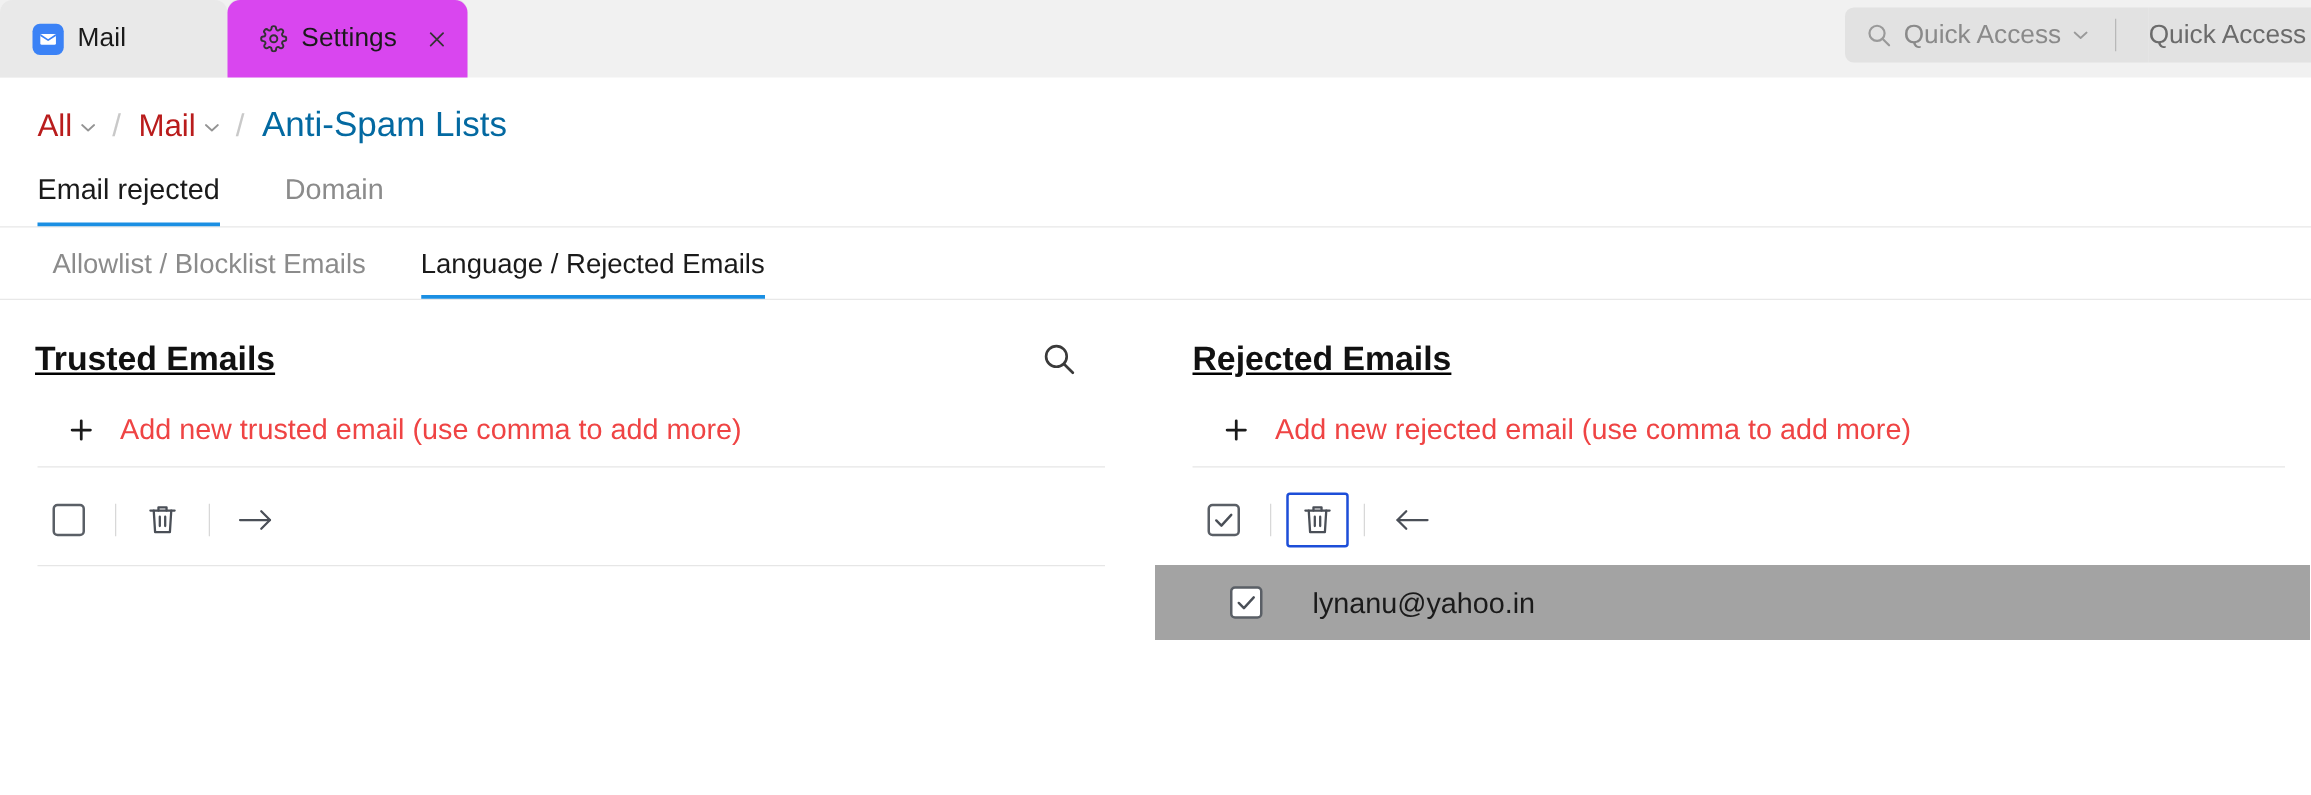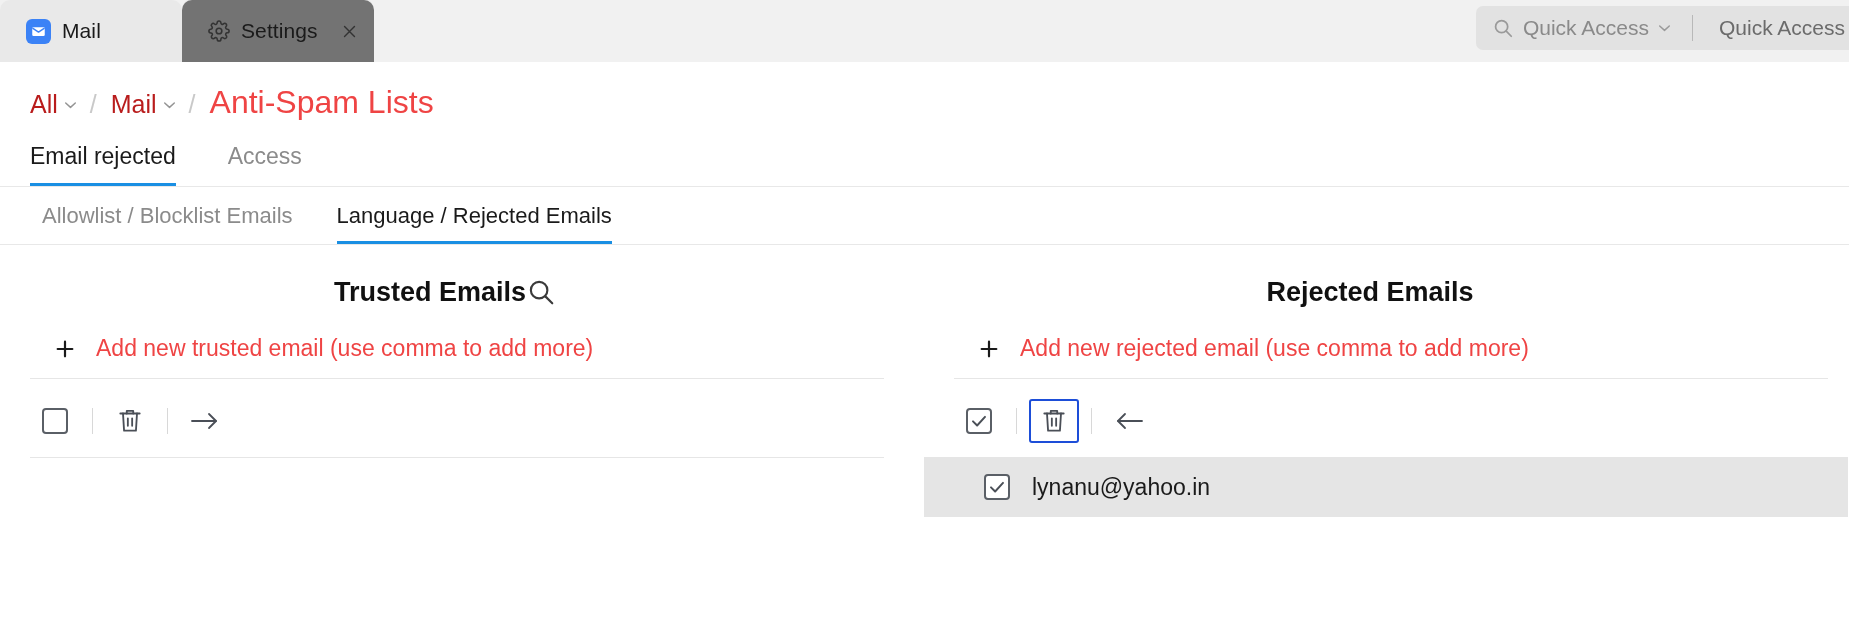--- a/index.html
+++ b/index.html
@@ -32,21 +32,21 @@
     cursor: pointer;
     white-space: nowrap;
   }
   .tab.inactive {
     background: #e9e9e9;
     border-top-left-radius: 10px;
     border-top-right-radius: 10px;
     width: 182px;
   }
   .tab.active {
-    background: #737373;
+    background: #d946ef;
     border-top-left-radius: 10px;
     border-top-right-radius: 10px;
     width: 192px;
     box-shadow: 0 -1px 0 rgba(0,0,0,.04);
   }
   .mail-icon {
     width: 25px; height: 25px;
     border-radius: 6px;
     background: #3b82f6;
     display: flex; align-items: center; justify-content: center;
@@ -102,21 +102,21 @@
     display: flex; align-items: baseline;
     padding: 22px 0 0 30px;
     gap: 0;
   }
   .crumb {
     display: flex; align-items: center; gap: 6px;
     font-size: 25px; color: #b91c1c; cursor: pointer;
   }
   .crumb .caret { width: 12px; height: 8px; }
   .crumb-sep { font-size: 25px; color: #c9c9c9; margin: 0 14px; }
-  .crumb-current { font-size: 32px; color: #ef4444; }
+  .crumb-current { font-size: 28px; color: #0369a1; }
 
   
   .ptabs {
     display: flex;
     padding: 22px 0 0 30px;
     border-bottom: 1px solid #e8e8e8;
   }
   .ptab {
     font-size: 23px;
     color: #8b8b8b;
@@ -144,23 +144,24 @@
     white-space: nowrap;
   }
   .stab.active { color: #1a1a1a; border-bottom-color: #1a8fe3; }
 
   
   .panels { display: flex; }
   .panel { width: 924px; position: relative; }
   .panel.right { background: transparent; }
 
   .panel-head {
-    display: flex; align-items: center; justify-content: center;
+    display: flex; align-items: center; justify-content: space-between;
     padding: 26px 62px 0 28px;
     height: 68px;
+    text-decoration: underline;
   }
   .panel.right .panel-head { padding-left: 30px; }
   .panel-title { font-size: 27px; font-weight: bold; color: #111111; }
   .panel-search { width: 30px; height: 30px; cursor: pointer; }
   .panel-search svg { width: 30px; height: 30px; display: block; }
 
   .add-row {
     display: flex; align-items: center; gap: 20px;
     margin: 10px 40px 0 30px;
     padding: 12px 0 16px 24px;
@@ -201,24 +202,24 @@
   .list-area {
     margin: 12px 40px 0 30px;
     border-top: 1px solid #e6e6e6;
     min-height: 90px;
   }
   .panel.right .list-area {
     margin-right: 0; margin-left: 0;
     border-top: none;
   }
   .row {
-    display: flex; align-items: center; gap: 22px;
+    display: flex; align-items: center; gap: 40px;
     height: 60px;
     padding-left: 60px;
-    background: #e5e5e5;
+    background: #a3a3a3;
     cursor: pointer;
   }
   .row-text { font-size: 23px; color: #1a1a1a; }
 </style>
 </head>
 <body>
 
 <div class="tabbar">
   <div class="tabbar-strip">
 
@@ -291,21 +292,21 @@
   </span>
   <span class="crumb-sep">/</span>
   <span class="crumb-current">Anti-Spam Lists</span>
 </div>
 
 <div class="ptabs">
   <div class="ptab active">
     <span>Email rejected</span>
   </div>
   <div class="ptab">
-    <span>Access</span>
+    <span>Domain</span>
   </div>
 </div>
 
 <div class="stabs">
   <div class="stab">
     <span>Allowlist / Blocklist Emails</span>
   </div>
   <div class="stab active">
     <span>Language / Rejected Emails</span>
   </div>

